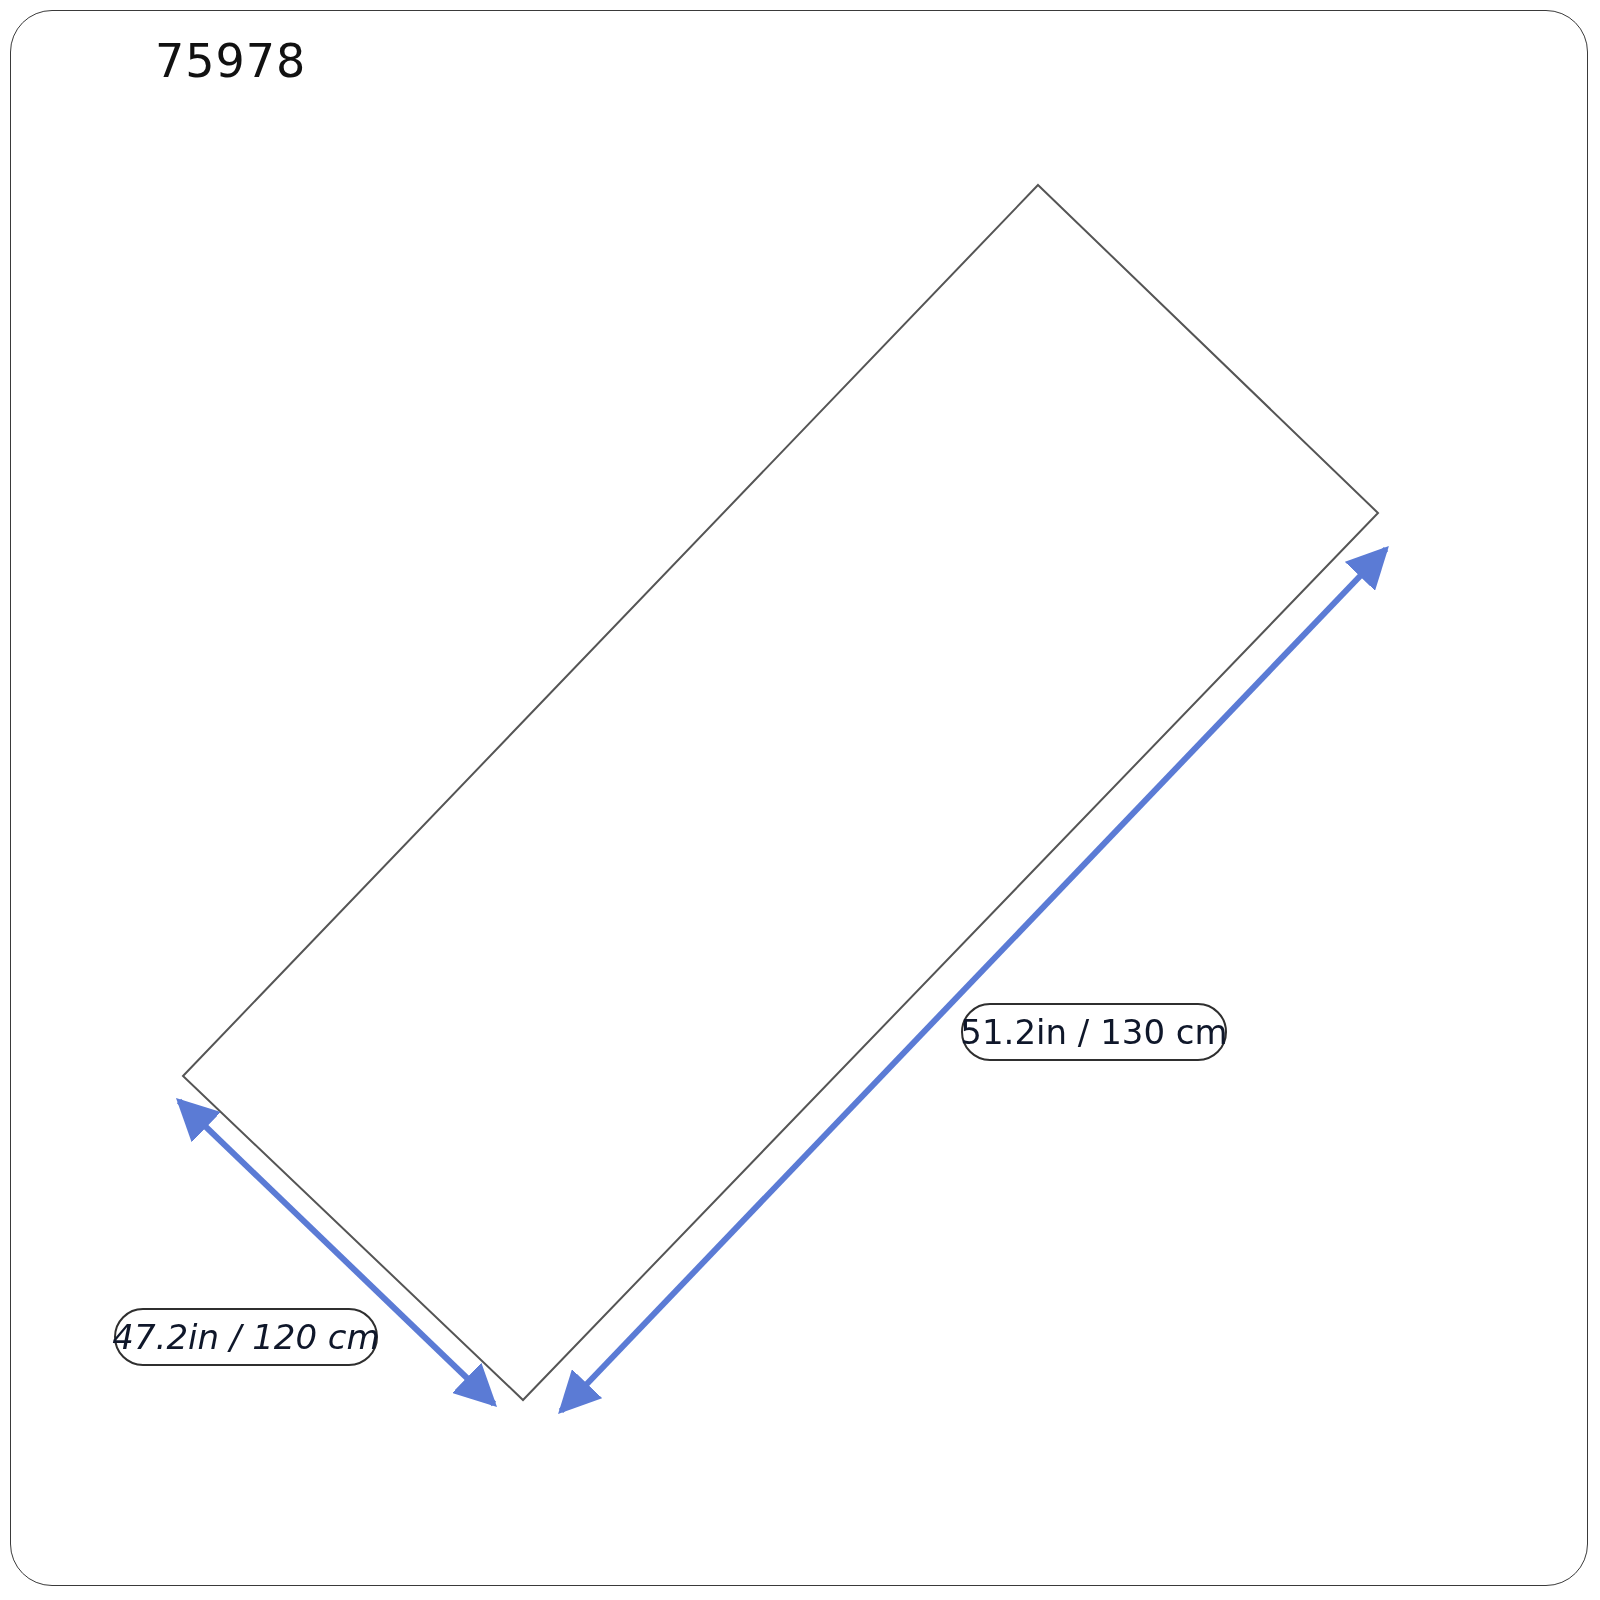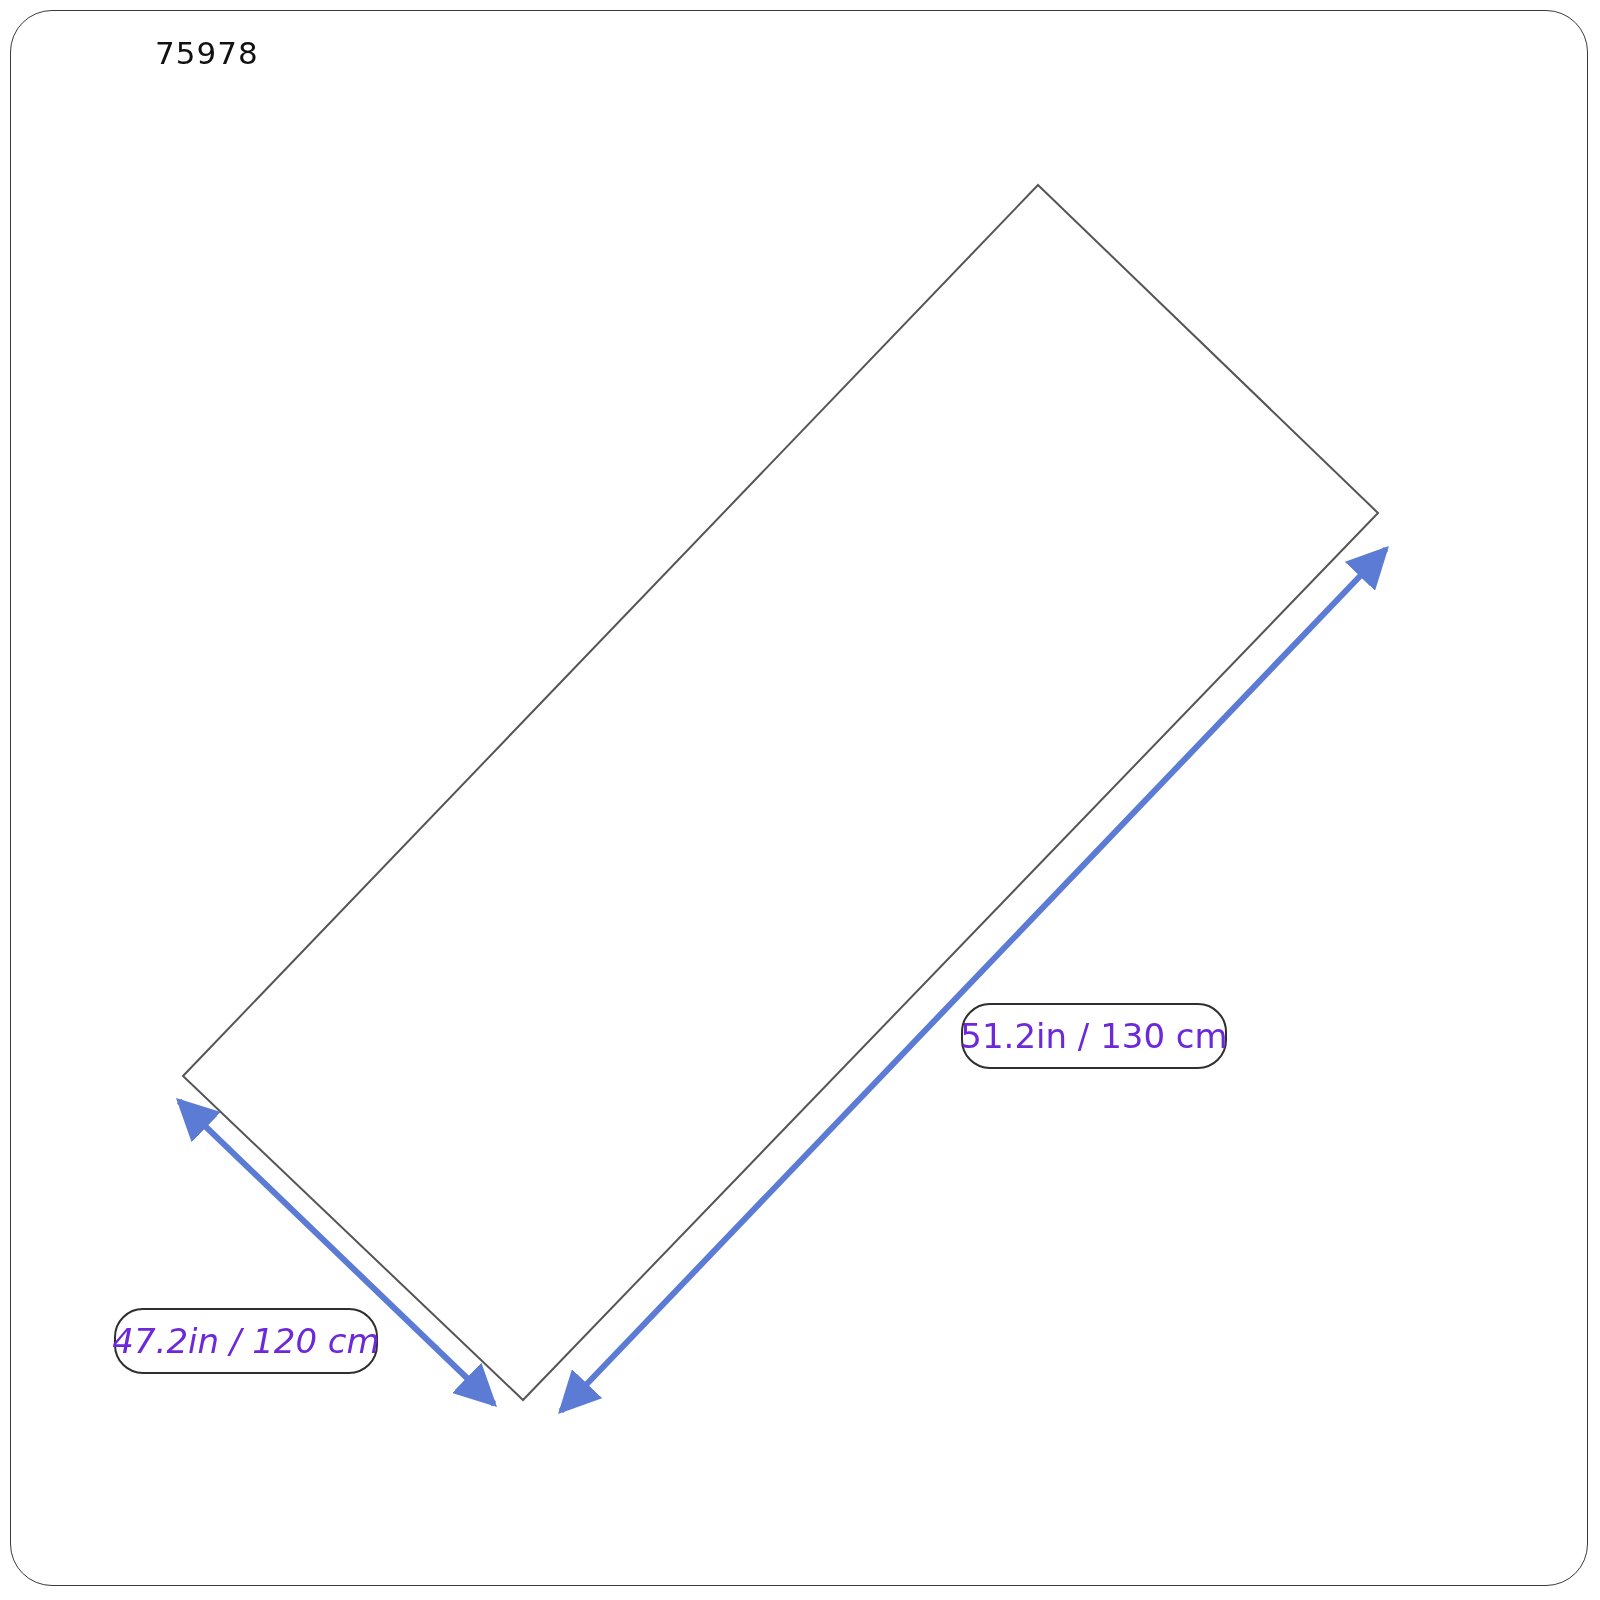--- a/index.html
+++ b/index.html
@@ -22,44 +22,44 @@
     height: 1576px;
     box-sizing: border-box;
     border: 1.5px solid #3a3a3a;
     border-radius: 42px;
     background: transparent;
   }
   .title {
     position: absolute;
     left: 155px;
     top: 36px;
-    font-size: 31px;
+    font-size: 46px;
     line-height: 1.1;
     color: #111111;
     letter-spacing: 1px;
   }
   svg.diagram {
     position: absolute;
     left: 0;
     top: 0;
     width: 1600px;
     height: 1600px;
   }
   .pill {
     position: absolute;
     box-sizing: border-box;
-    height: 66px;
+    height: 58px;
     border: 2px solid #2f2f2f;
     border-radius: 29px;
     background: #ffffff;
     display: flex;
     align-items: center;
     justify-content: center;
     font-size: 34px;
-    color: #6d28d9;
+    color: #0f172a;
     white-space: nowrap;
     padding: 0 20px;
   }
   .pill-long {
     left: 961px;
     top: 1003px;
     width: 266px;
   }
   .pill-short {
     left: 114px;

